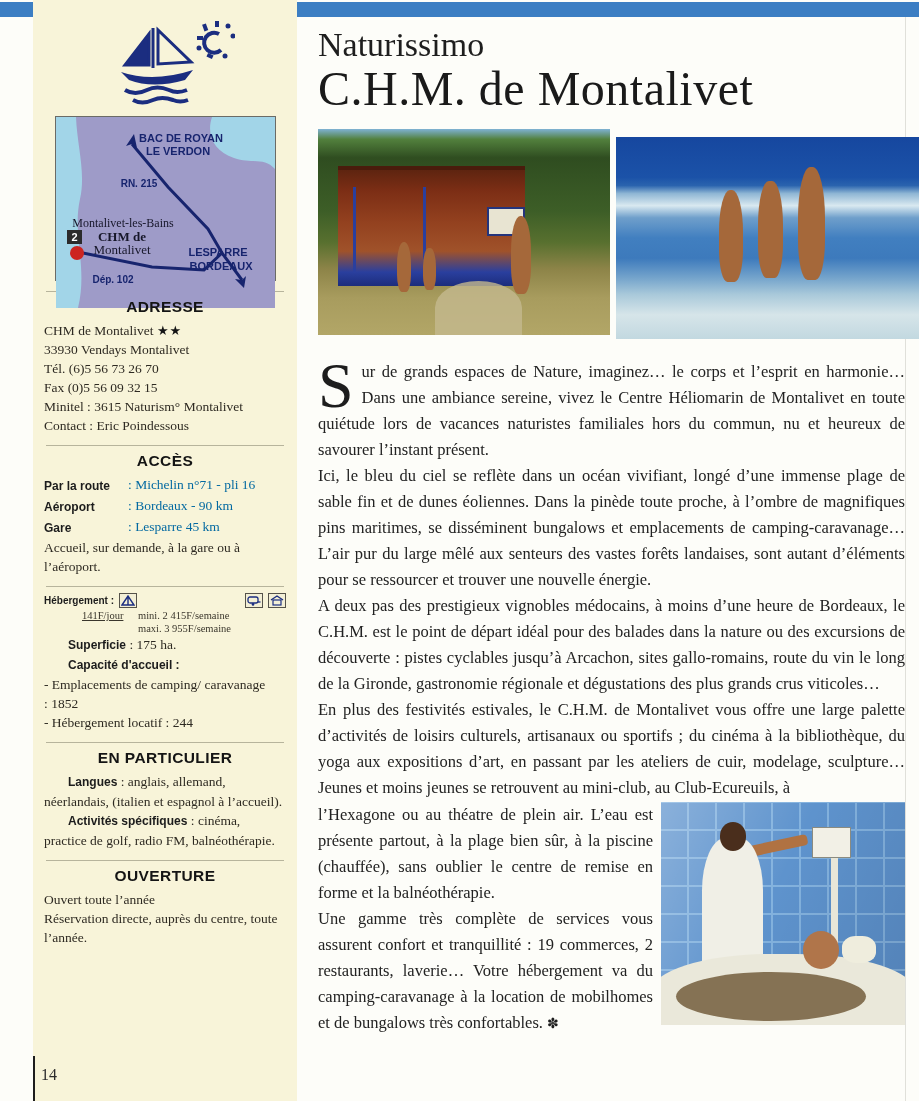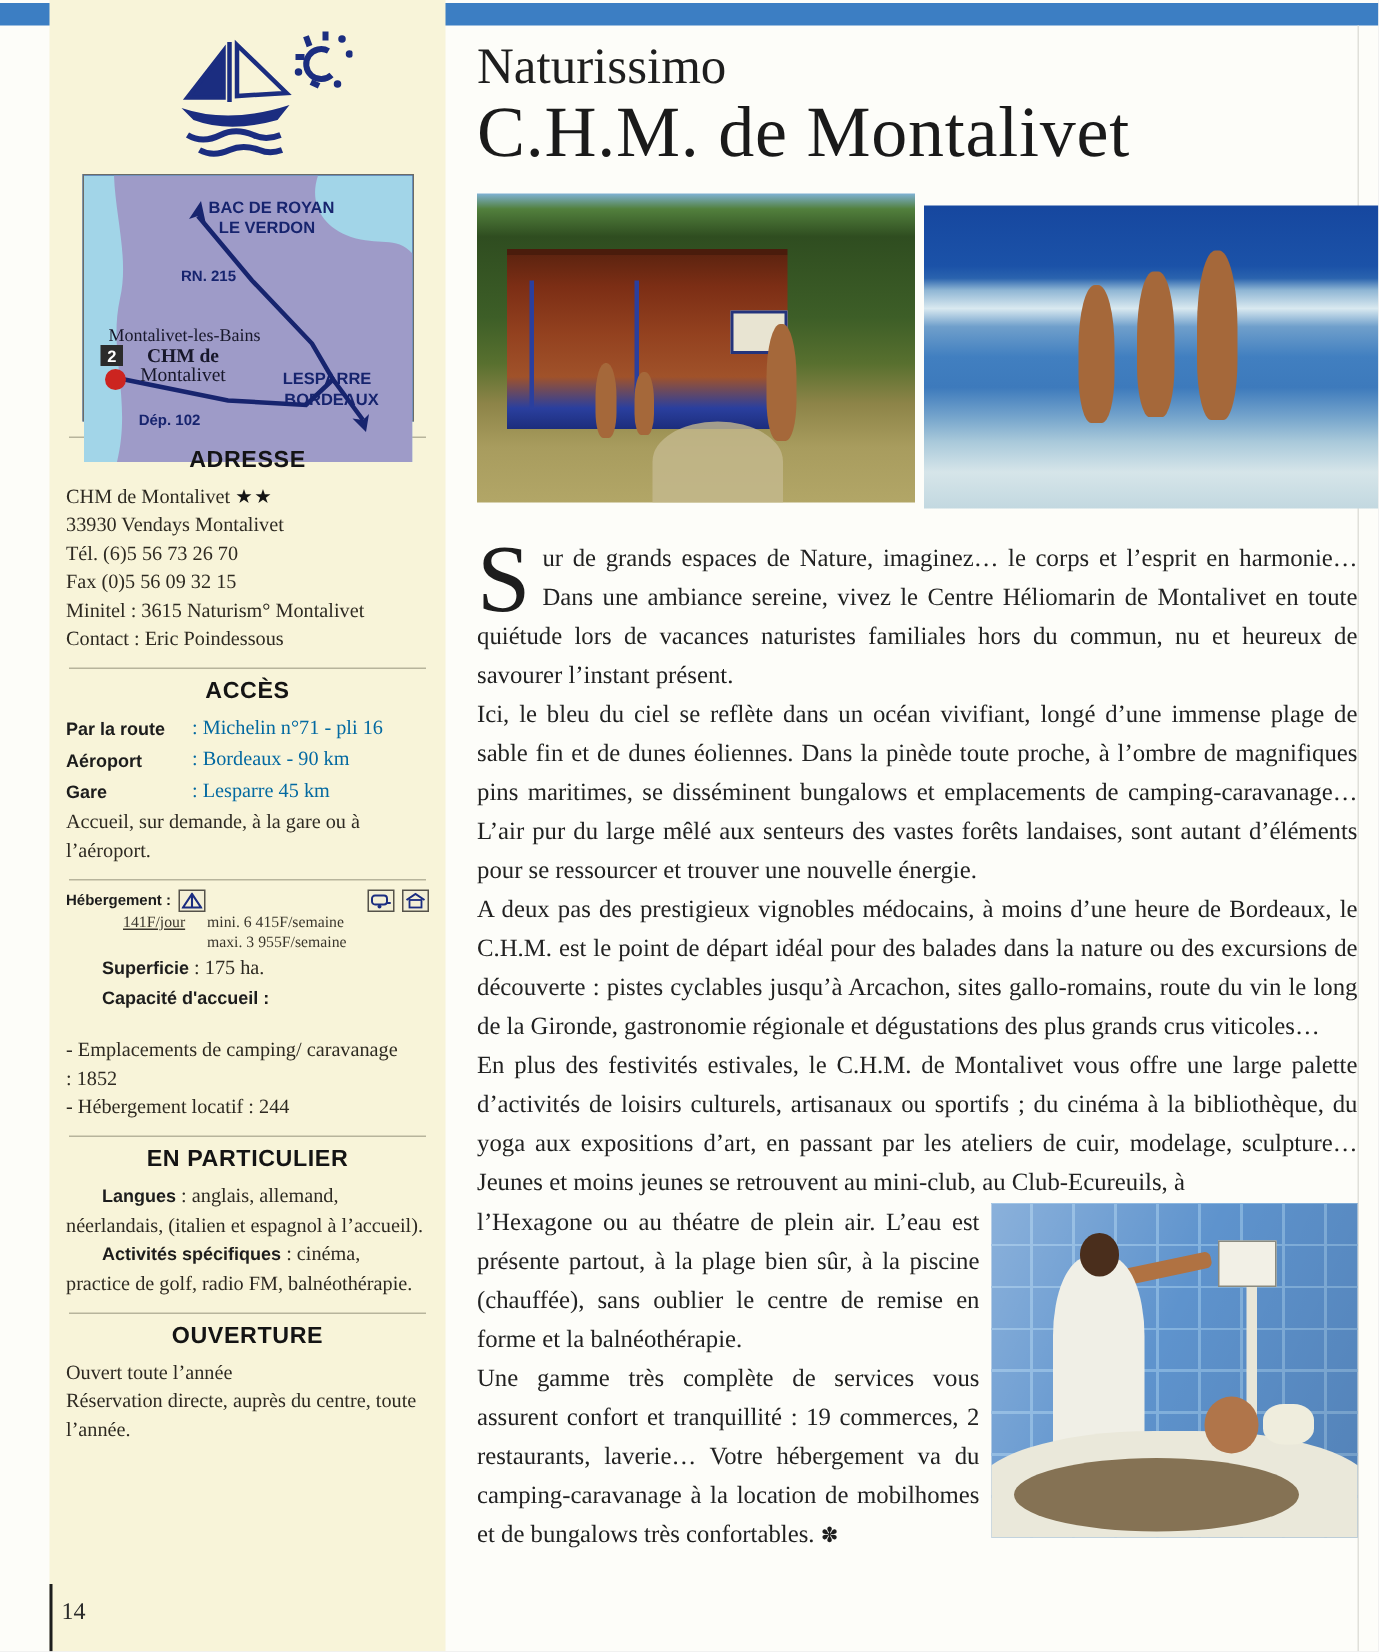--- a/index.html
+++ b/index.html
@@ -5,21 +5,21 @@
   * { margin:0; padding:0; box-sizing:border-box; }
   html,body { background:#e8e8e8; }
   .page { position:relative; width:919px; height:1101px; background:#fdfdf9; overflow:hidden;
           font-family:"Liberation Serif", serif; color:#232323; }
   .topbar { position:absolute; left:0; top:2px; width:100%; height:15px; background:#3c7ec3; }
   .edge-line { position:absolute; left:905px; top:17px; bottom:0; width:1px; background:#e0e0da; }
 
   
   .sidebar { position:absolute; left:33px; top:0; width:264px; height:1101px; background:#f8f4d9; padding:0 11px; }
   .logo-wrap { margin:20px auto 0; width:140px; height:90px; display:flex; align-items:center; justify-content:center; }
-  .map-wrap { margin:6px auto 0; width:221px; height:165px; border:1px solid #6b6b66; background:#3b82f6; }
+  .map-wrap { margin:6px auto 0; width:221px; height:165px; border:1px solid #6b6b66; background:#a3a3a3; }
   .map-wrap svg { display:block; }
 
   .sb-rule { border-top:1px solid #b7b49c; margin:10px 2px 6px; }
   .sb-head { font-family:"Liberation Sans", sans-serif; font-weight:bold; font-size:15.5px; letter-spacing:.4px;
              text-align:center; color:#141414; margin-bottom:5px; }
   .sb-serif { font-size:13.5px; line-height:19px; color:#2e2a22; }
   .stars { color:#141414; font-size:13px; letter-spacing:1px; }
   .kv { display:flex; font-size:13.5px; line-height:20px; }
   .kv .k { font-family:"Liberation Sans", sans-serif; font-weight:bold; font-size:12px; width:84px; flex:none; color:#1c1c1c; padding-top:1px; }
   .kv .v { color:#0369a1; }
@@ -194,31 +194,31 @@
         <span class="picto">
           <svg width="14" height="11" viewBox="0 0 14 11">
               <path d="M1,5 L7,1 L13,5" stroke="#1b2d80" stroke-width="1.4" fill="none"></path>
               <rect x="3" y="5" width="8" height="5" stroke="#1b2d80" stroke-width="1.2" fill="none"></rect>
             </svg>
         </span>
       </div>
       <div class="heb-prices">
         <span class="pd">141F/jour</span>
         <span class="pw">
-          <span>mini. 6 415F/semaine</span>
+          <span>mini. 2 415F/semaine</span>
           <span>maxi. 3 955F/semaine</span>
         </span>
       </div>
       <div class="mixed">
         <span class="k">Superficie</span><span> : 175 ha.</span>
       </div>
       <div class="mixed">
         <span class="k">Capacité d'accueil :</span>
       </div>
-      <div class="sb-serif" style="padding-right:14px;margin-top:15px;">- Emplacements de camping/ caravanage : 1852</div>
+      <div class="sb-serif" style="padding-right:14px;">- Emplacements de camping/ caravanage : 1852</div>
       <div class="sb-serif">- Hébergement locatif : 244</div>
     </div>
 
     <div>
       <div class="sb-rule"></div>
       <div class="sb-head">EN PARTICULIER</div>
       <div class="mixed">
         <span class="k">Langues</span><span> : anglais, allemand, néerlandais, (italien et espagnol à l’accueil).</span>
       </div>
       <div class="mixed">

